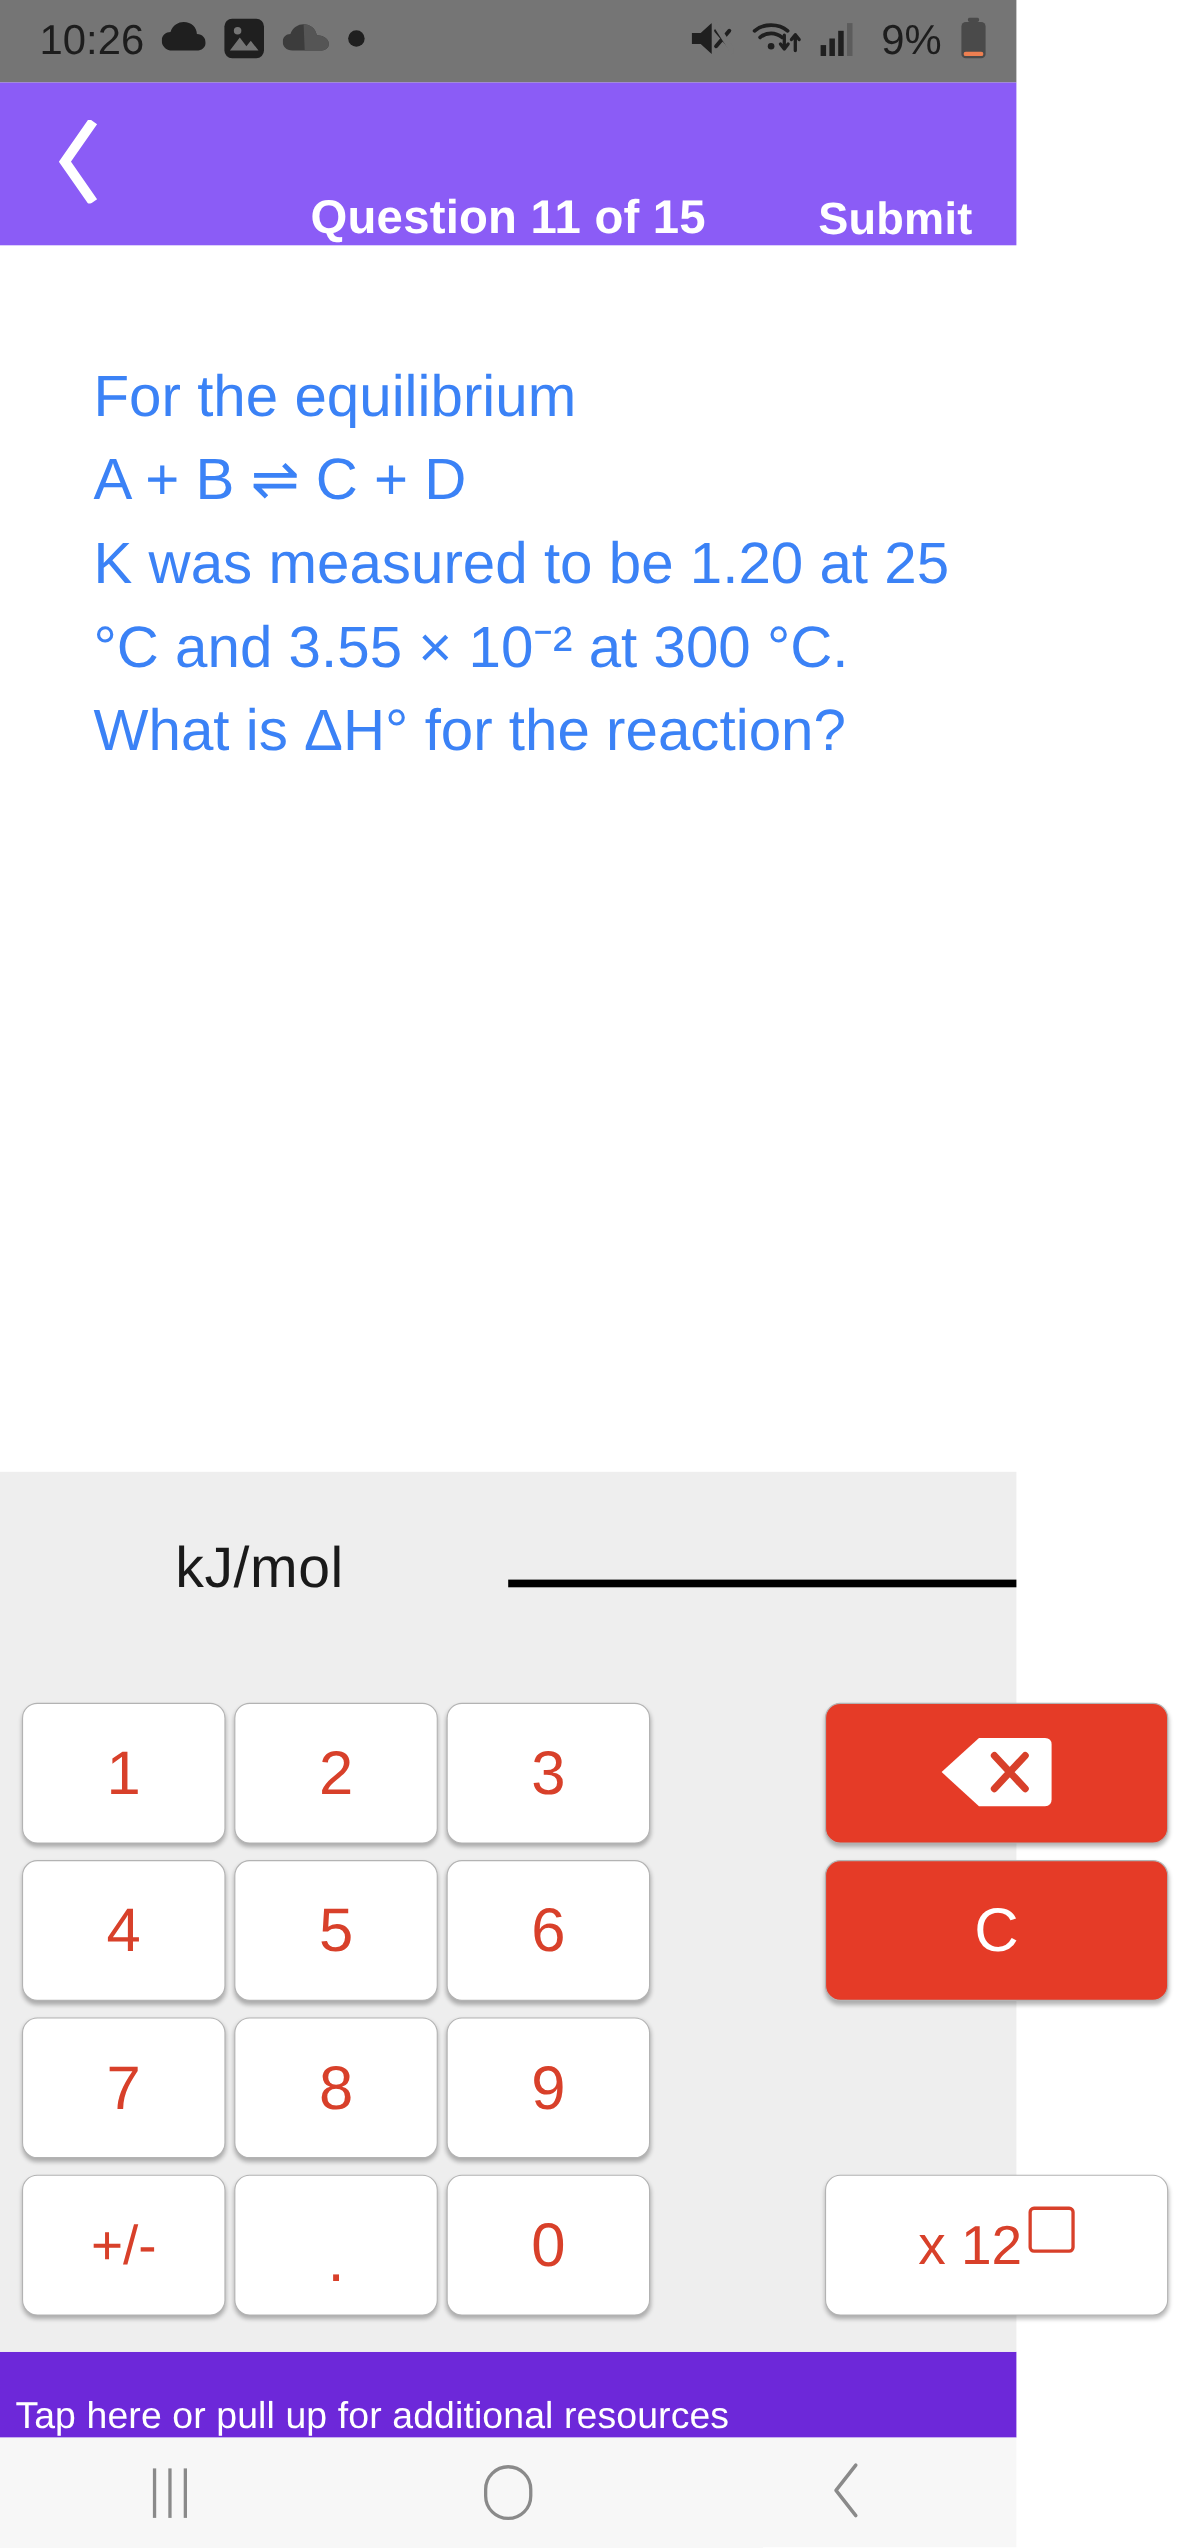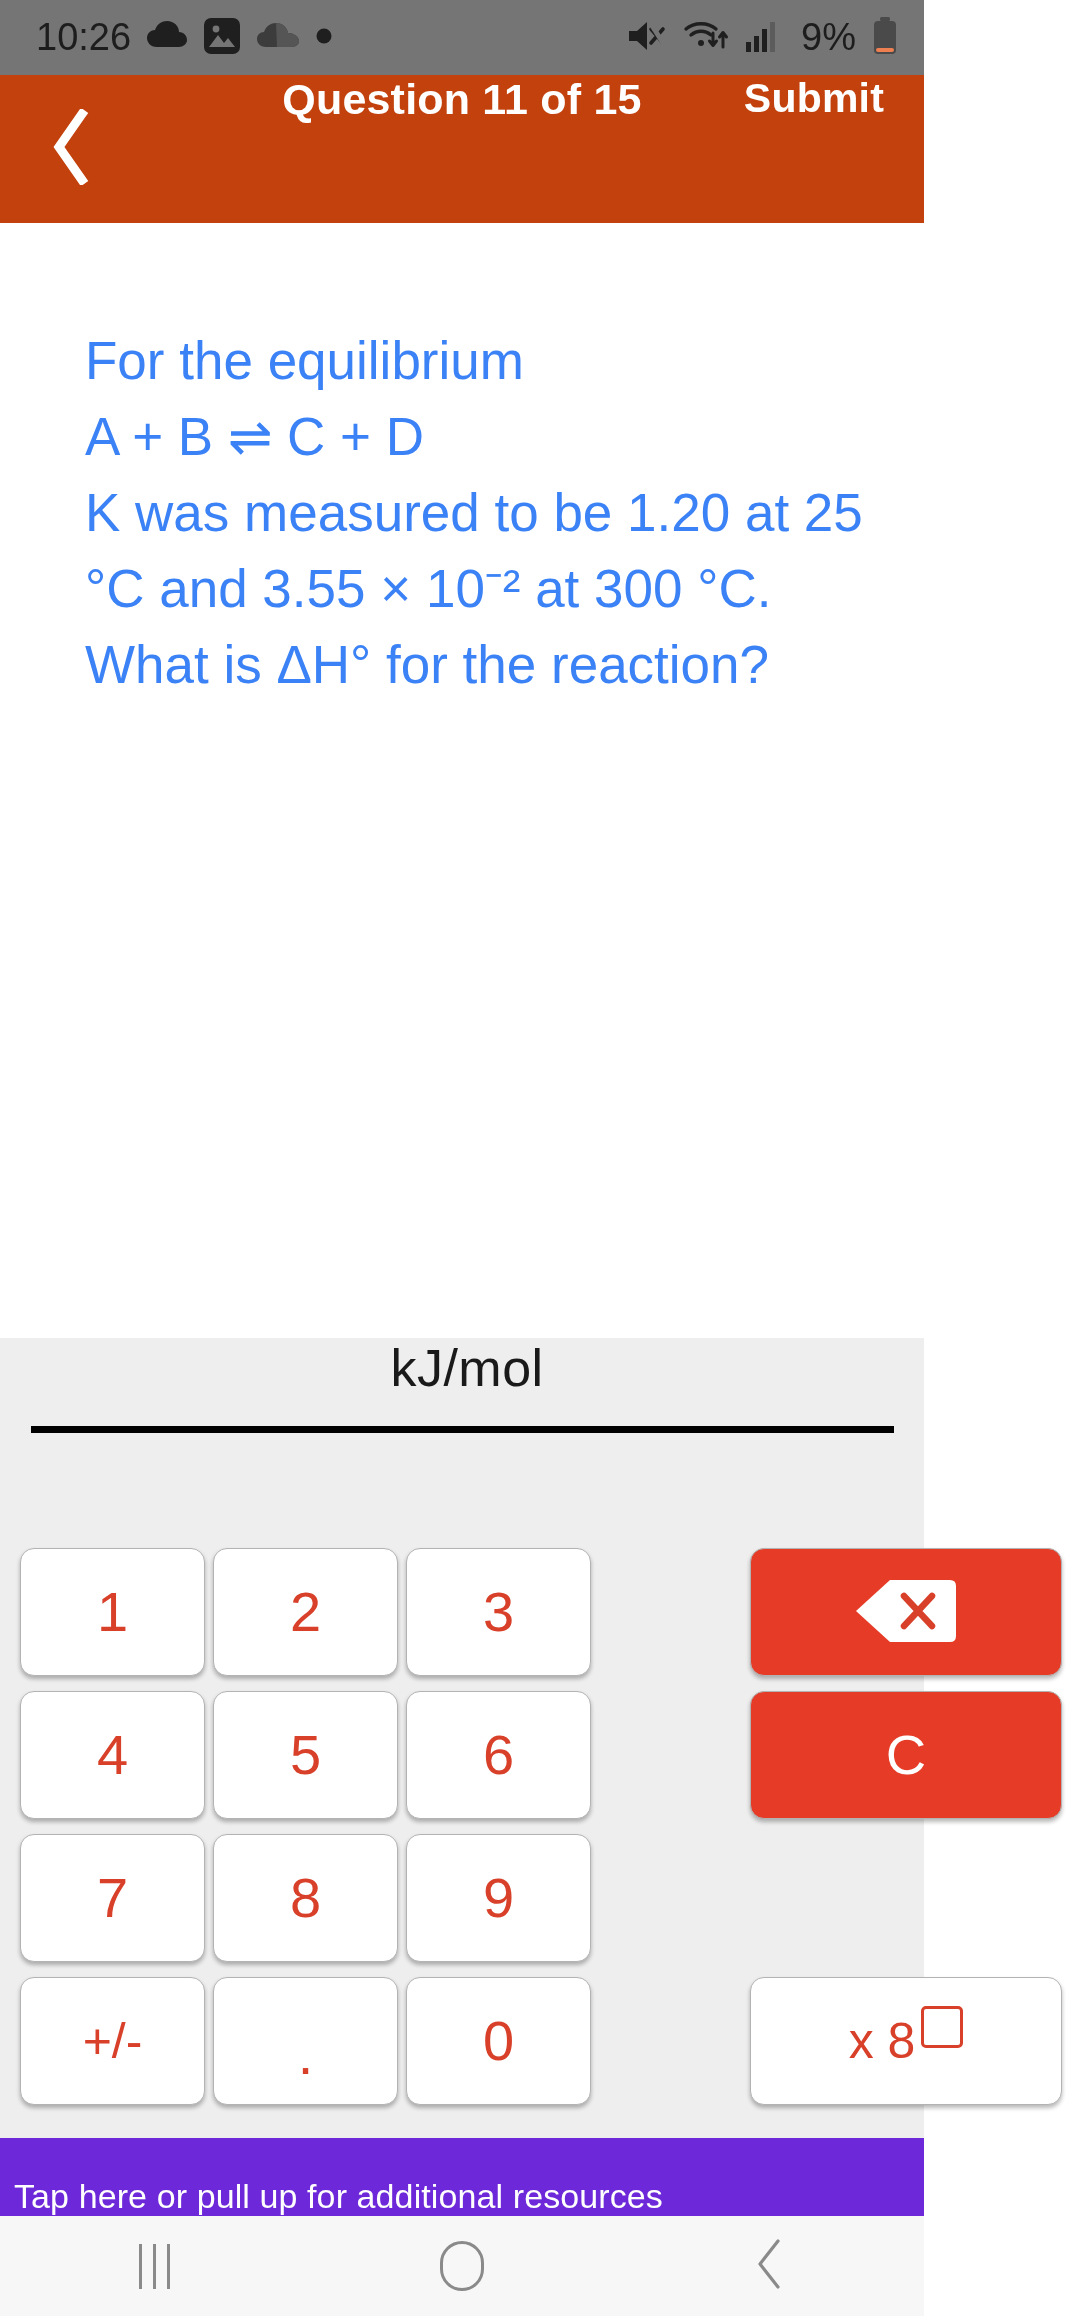--- a/index.html
+++ b/index.html
@@ -47,23 +47,23 @@
     font-size: 38px;
     font-weight: 400;
     margin-left: 2px;
   }
   .sicon { display: block; }
 
   
   .header {
     flex: 0 0 148px;
     height: 148px;
-    background: #c2410c;
-    display: flex;
-    align-items: flex-start;
+    background: #8b5cf6;
+    display: flex;
+    align-items: flex-end;
     position: relative;
   }
   .back-btn {
     width: 130px;
     height: 148px;
     display: flex;
     align-items: center;
     justify-content: center;
     padding-left: 10px;
   }
@@ -108,23 +108,22 @@
   .keypad-panel {
     flex: 0 0 800px;
     background: #eeeeee;
     position: relative;
     padding-top: 0;
   }
 
   .answer-row {
     height: 192px;
     display: flex;
-    flex-direction: column;
-    align-items: center;
-    justify-content: flex-start;
+    align-items: center;
+    justify-content: flex-end;
     padding-bottom: 17px;
   }
   .answer-inner {
     width: 863px;
     display: flex;
     align-items: flex-end;
     justify-content: center;
     position: relative;
   }
   .answer-value {
@@ -391,21 +390,21 @@
             </svg>
         </span>
       </button>
 
       <button class="key key-red" style="left:750px; top:143px; width:312px; height:128px;">
         <span class="key-label">C</span>
       </button>
 
       <button class="key" style="left:750px; top:429px; width:312px; height:128px;">
         <span class="exp-label">
-          <span>x 8</span>
+          <span>x 12</span>
           <span class="exp-box"></span>
         </span>
       </button>
     </div>
   </div>
 
   <div class="resources-bar">
     <span class="resources-text">Tap here or pull up for additional resources</span>
   </div>
 

